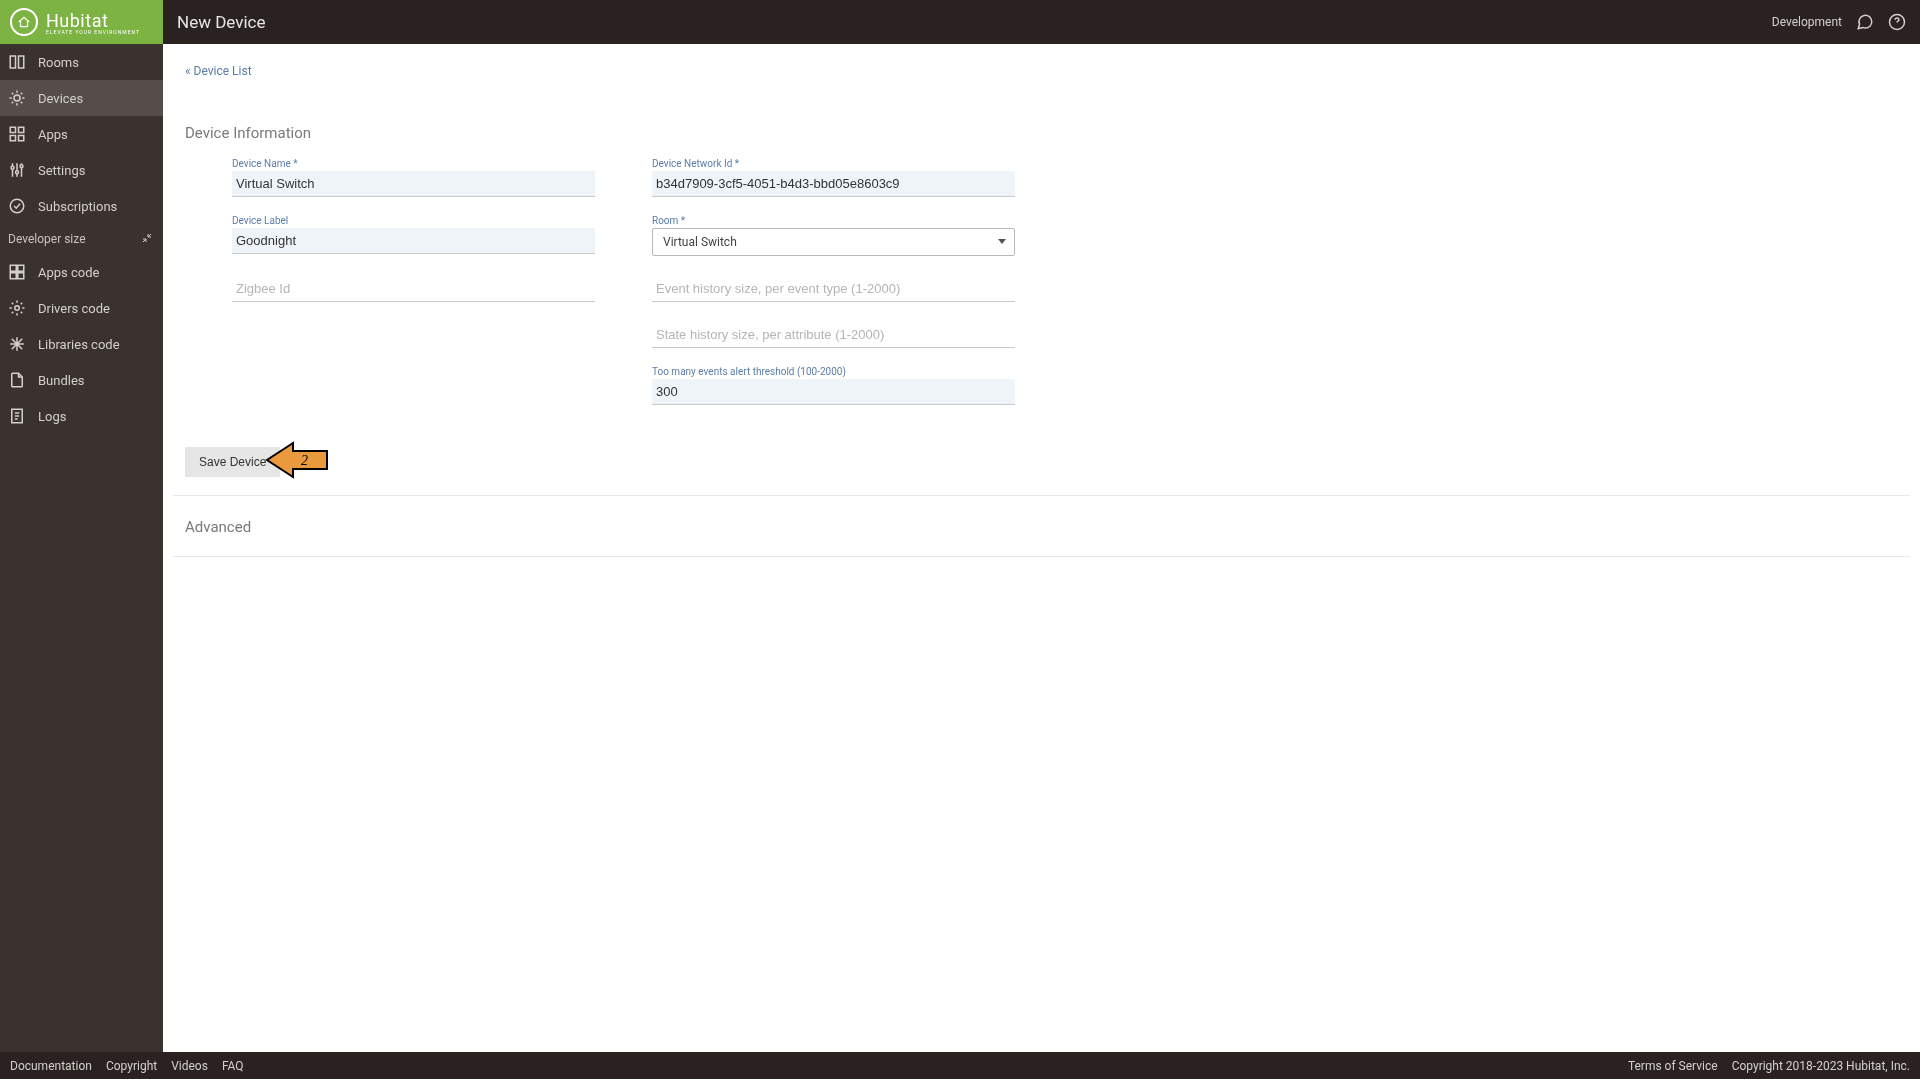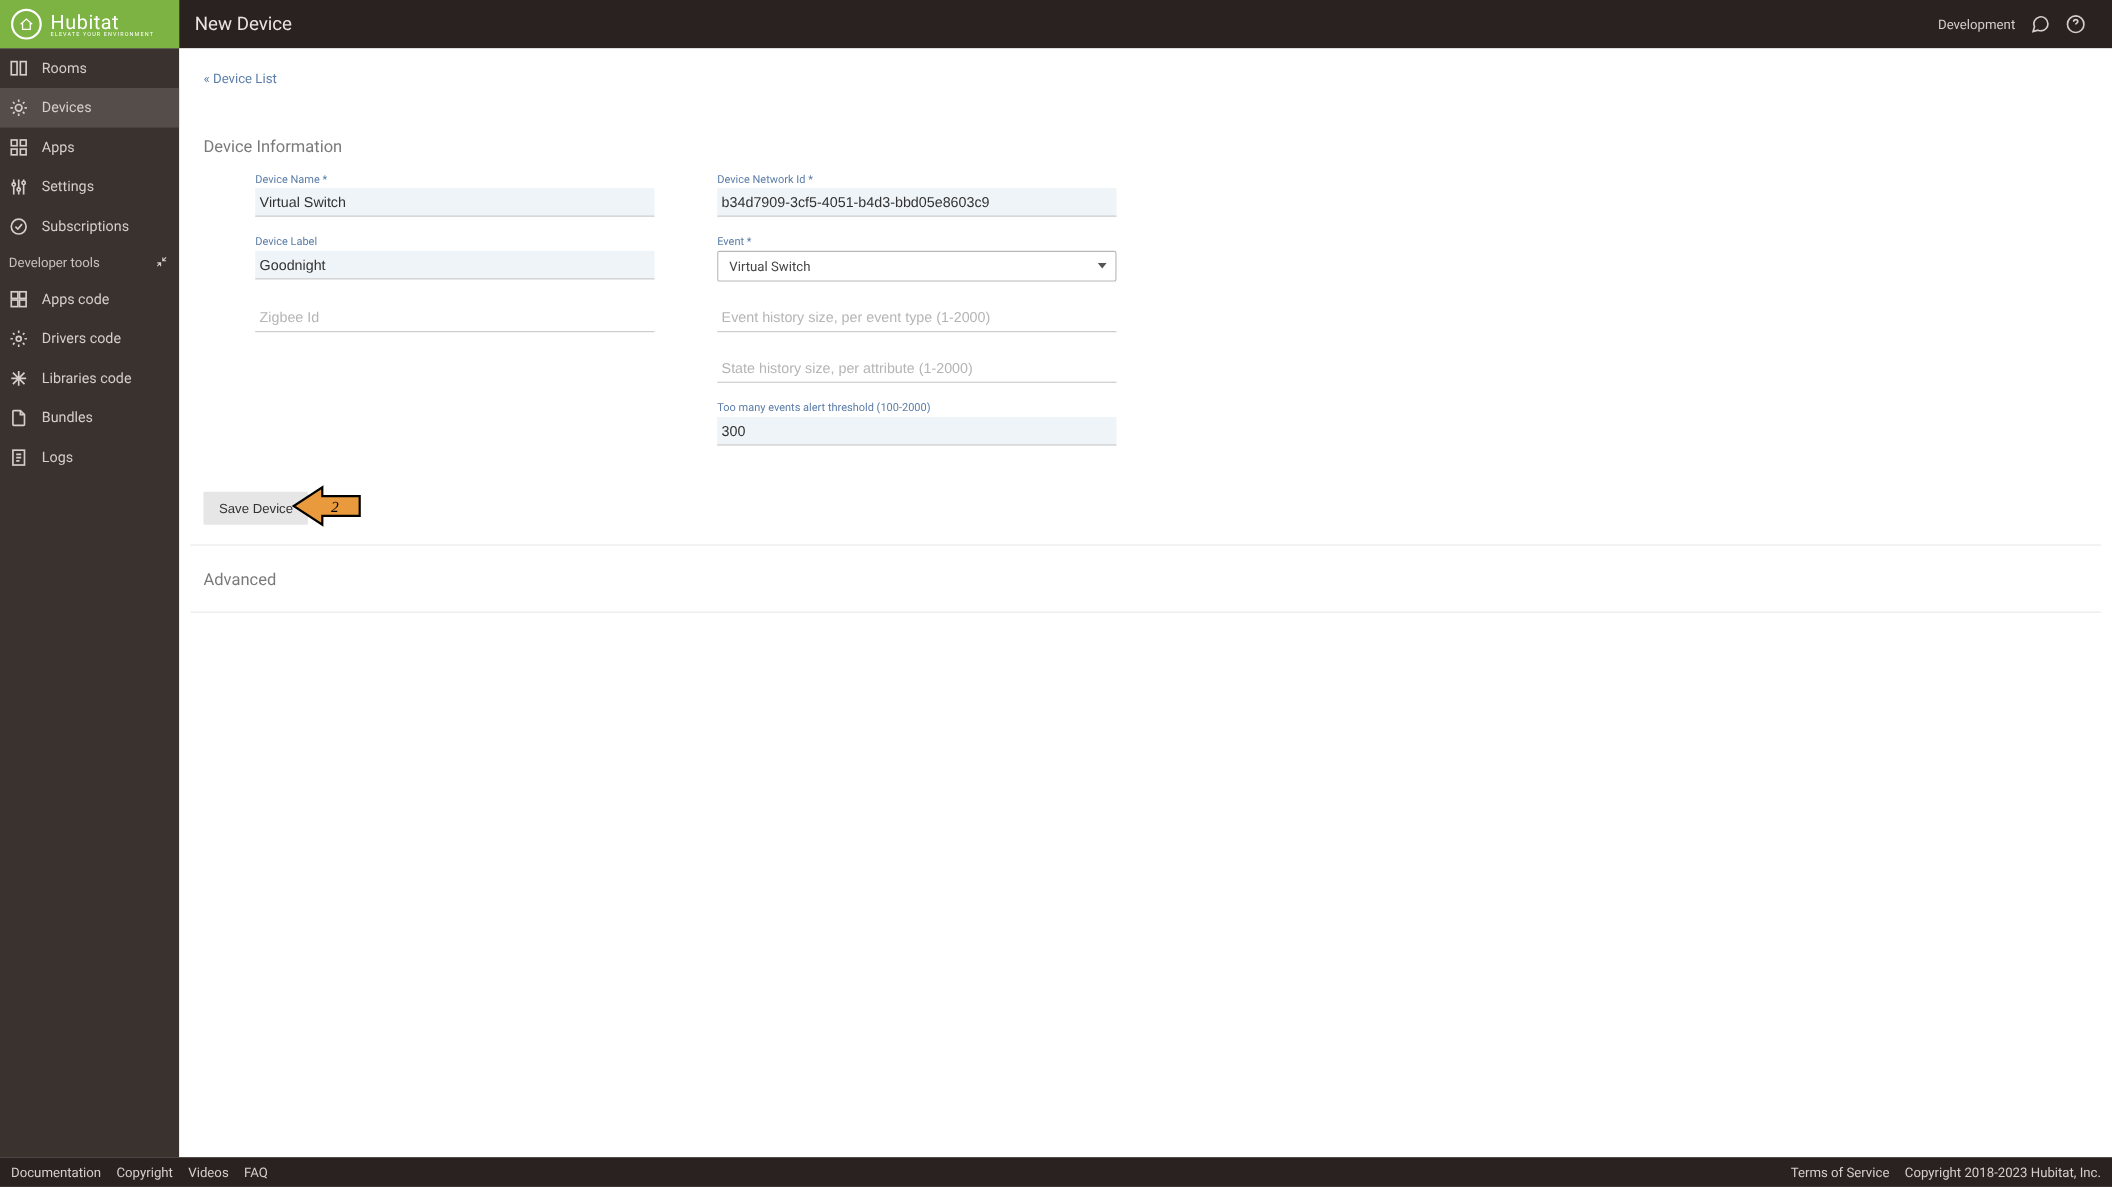--- a/index.html
+++ b/index.html
@@ -5,21 +5,21 @@
 * { margin: 0; padding: 0; box-sizing: border-box; }
 body { font-family: -apple-system, BlinkMacSystemFont, "Segoe UI", Roboto, Arial, sans-serif; font-size: 13px; color: #333; background: #fff; width: 1920px; height: 1079px; overflow: hidden; position: relative; }
 
 .topbar { position: absolute; top: 0; left: 0; right: 0; height: 44px; background: #2a2220; display: flex; align-items: center; }
 .logo-box { width: 163px; height: 44px; background: #7cb342; display: flex; align-items: center; padding: 0 10px; gap: 8px; }
 .logo-badge { width: 28px; height: 28px; border-radius: 50%; border: 2px solid #fff; display: flex; align-items: center; justify-content: center; }
 .logo-badge svg { width: 14px; height: 14px; }
 .logo-text { color: #fff; font-size: 18px; font-weight: 400; letter-spacing: 0.5px; }
 .logo-sub { color: #fff; font-size: 5px; letter-spacing: 1px; display: block; margin-top: -2px; }
 .page-title { color: #e8e4e2; font-size: 17px; font-weight: 400; margin-left: 14px; }
-.topbar-right { margin-left: auto; display: flex; align-items: center; gap: 14px; padding-right: 24px; color: #d4cfcc; }
+.topbar-right { margin-left: auto; display: flex; align-items: center; gap: 14px; padding-right: 14px; color: #d4cfcc; }
 .top-label { font-size: 12px; color: #d4cfcc; }
 .top-icon { width: 18px; height: 18px; cursor: pointer; }
 
 .sidebar { position: absolute; top: 44px; left: 0; width: 163px; bottom: 27px; background: #3a322f; color: #d4cfcc; }
 .nav-item { display: flex; align-items: center; gap: 12px; height: 36px; padding: 0 8px; font-size: 13px; cursor: pointer; }
 .nav-item.active { background: #544d4a; }
 .nav-icon { width: 18px; height: 18px; flex-shrink: 0; }
 .nav-icon svg { width: 100%; height: 100%; }
 .dev-header { height: 30px; display: flex; align-items: center; padding: 0 8px; font-size: 12px; color: #c8c3c0; position: relative; }
 .collapse-ic { position: absolute; right: 10px; top: 8px; width: 12px; height: 12px; }
@@ -130,21 +130,21 @@
   </div>
   <div class="nav-item">
     <span class="nav-icon"><svg viewBox="0 0 24 24" fill="none" stroke="#d4cfcc" stroke-width="2">
           <circle cx="12" cy="12" r="9"></circle>
           <path d="M8 12l3 3 5-6"></path>
         </svg></span>
     <span>Subscriptions</span>
   </div>
 
   <div class="dev-header">
-    <span>Developer tools</span>
+    <span>Developer size</span>
     <span class="collapse-ic">
       <svg viewBox="0 0 24 24" fill="#d4cfcc">
           <path d="M4 20 L10 14 M10 20 V14 H4 M20 4 L14 10 M14 4 V10 H20" stroke="#d4cfcc" stroke-width="2" fill="none"></path>
         </svg>
     </span>
   </div>
 
   <div class="nav-item">
     <span class="nav-icon"><svg viewBox="0 0 24 24" fill="none" stroke="#d4cfcc" stroke-width="2">
           <rect x="3" y="3" width="8" height="8"></rect>
@@ -202,21 +202,21 @@
         <div class="field">
           <span class="field-label">Device Network Id *</span>
           <input class="field-input" value="b34d7909-3cf5-4051-b4d3-bbd05e8603c9" style="">
         </div>
 
         <div class="field">
           <span class="field-label">Device Label</span>
           <input class="field-input" value="Goodnight" style="">
         </div>
         <div class="field">
-          <span class="field-label">Event *</span>
+          <span class="field-label">Room *</span>
           <div class="select-box">
             <span>Virtual Switch</span>
             <span class="select-caret"></span>
           </div>
         </div>
 
         <div class="field">
           <span class="field-label"></span>
           <input class="field-input plain" placeholder="Zigbee Id" style="">
         </div>

